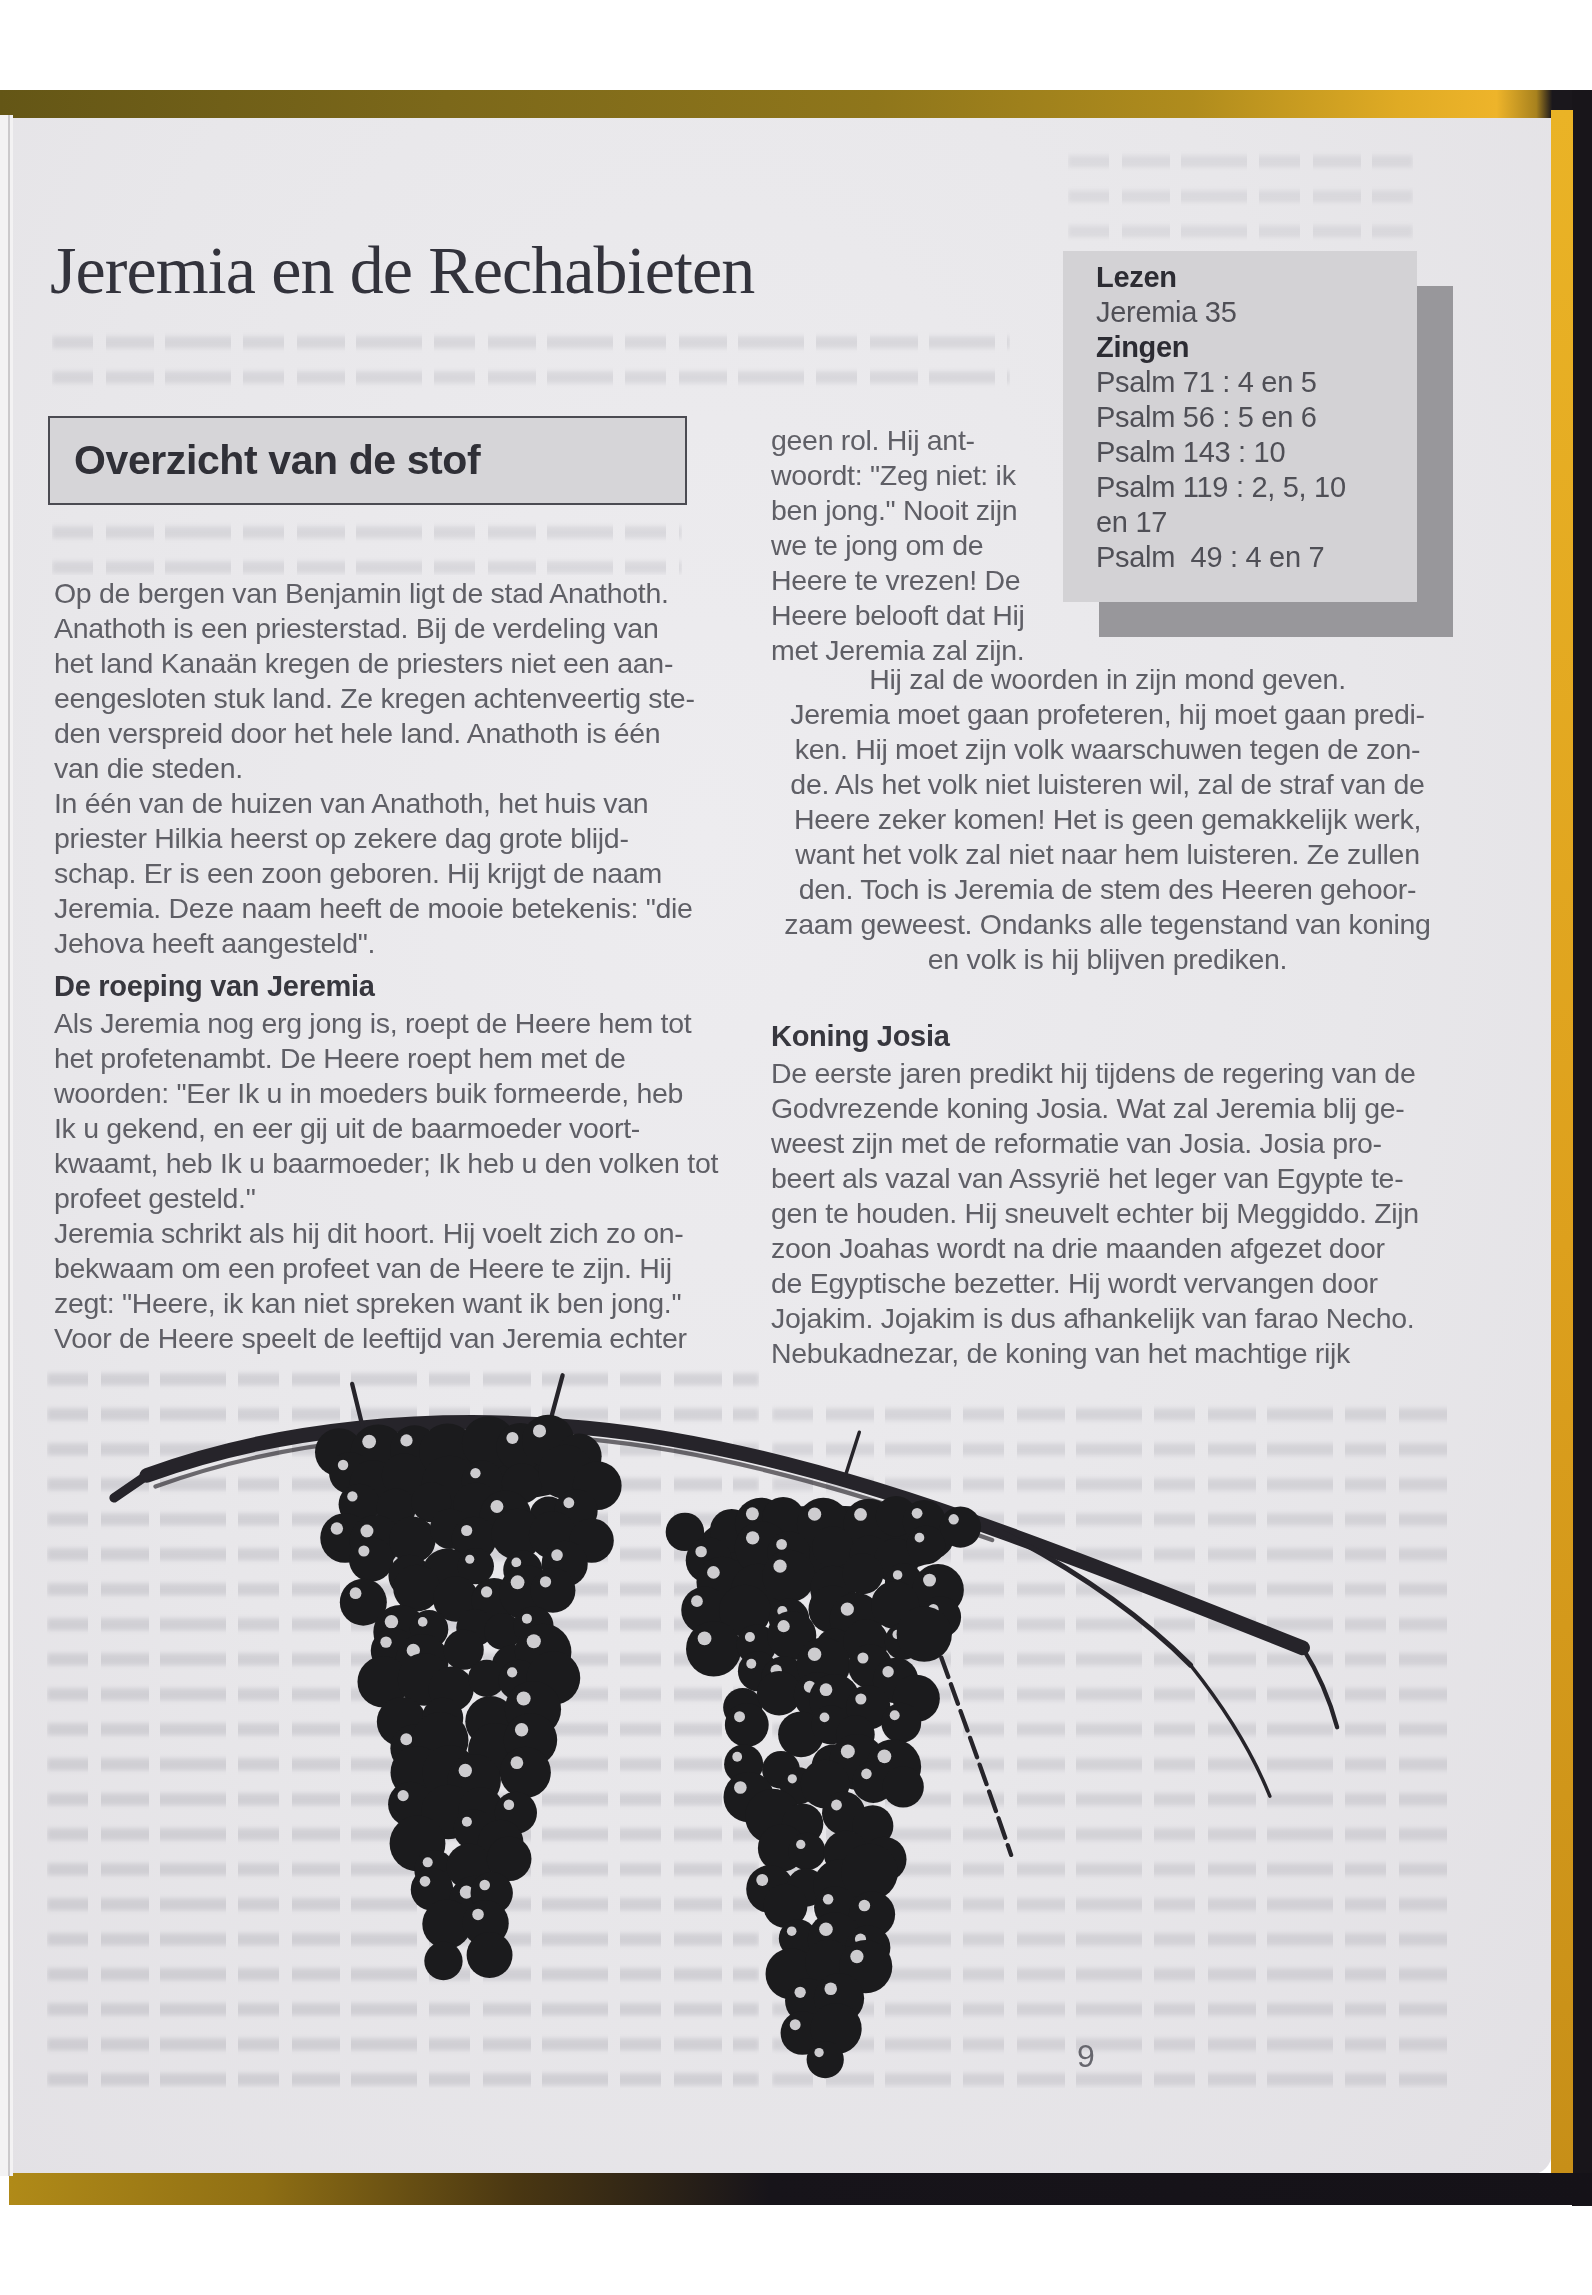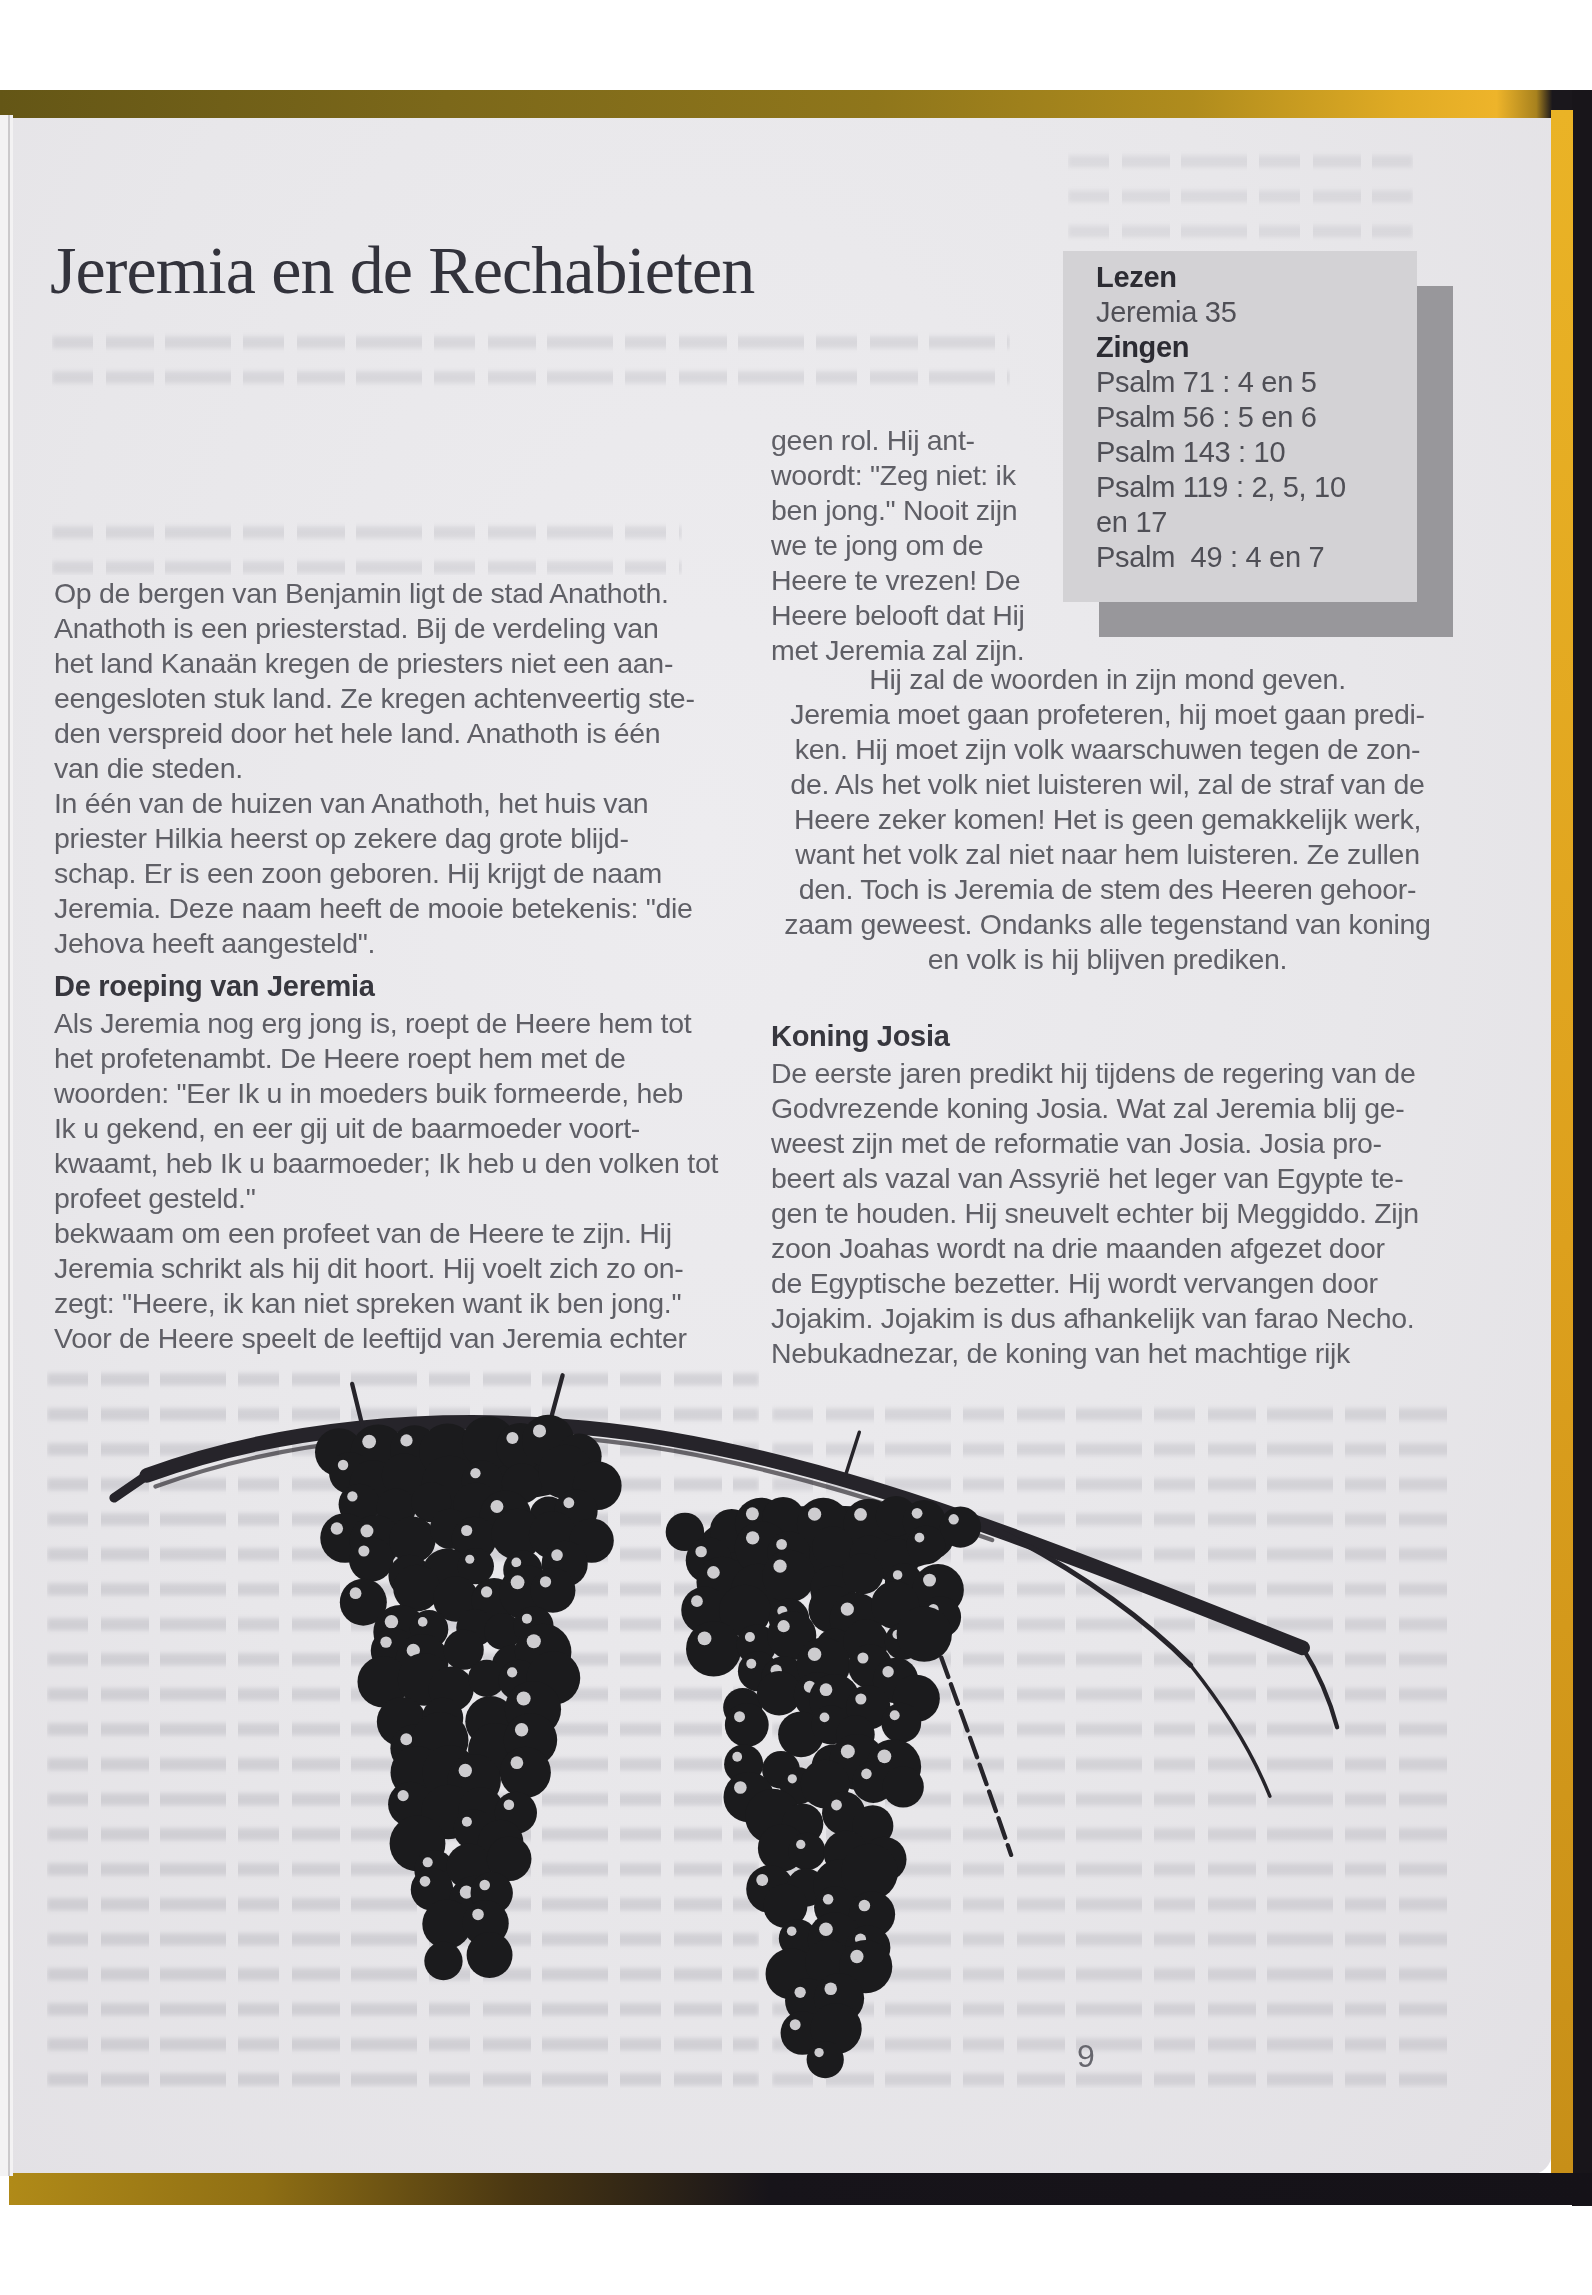--- a/index.html
+++ b/index.html
@@ -363,20 +363,23 @@
       <div class="tline">Jeremia 35</div>
       <div class="tline bold">Zingen</div>
       <div class="tline">Psalm 71 : 4 en 5</div>
       <div class="tline">Psalm 56 : 5 en 6</div>
       <div class="tline">Psalm 143 : 10</div>
       <div class="tline">Psalm 119 : 2, 5, 10</div>
       <div class="tline">en 17</div>
       <div class="tline">Psalm  49 : 4 en 7</div>
     </div>
 
+  <div class="ov-box">
+    <div class="hd">Overzicht van de stof</div>
+  </div>
 
   <div class="col" style="left:54px;top:576px;width:664px;">
       <div class="tline">Op de bergen van Benjamin ligt de stad Anathoth.</div>
       <div class="tline">Anathoth is een priesterstad. Bij de verdeling van</div>
       <div class="tline">het land Kanaän kregen de priesters niet een aan-</div>
       <div class="tline">eengesloten stuk land. Ze kregen achtenveertig ste-</div>
       <div class="tline">den verspreid door het hele land. Anathoth is één</div>
       <div class="tline">van die steden.</div>
       <div class="tline">In één van de huizen van Anathoth, het huis van</div>
       <div class="tline">priester Hilkia heerst op zekere dag grote blijd-</div>
@@ -385,22 +388,22 @@
       <div class="tline">Jehova heeft aangesteld".</div>
     </div>
   <div class="sec-hd" style="left:54px;top:970px;">De roeping van Jeremia</div>
   <div class="col" style="left:54px;top:1006px;width:664px;">
       <div class="tline">Als Jeremia nog erg jong is, roept de Heere hem tot</div>
       <div class="tline">het profetenambt. De Heere roept hem met de</div>
       <div class="tline">woorden: "Eer Ik u in moeders buik formeerde, heb</div>
       <div class="tline">Ik u gekend, en eer gij uit de baarmoeder voort-</div>
       <div class="tline">kwaamt, heb Ik u baarmoeder; Ik heb u den volken tot</div>
       <div class="tline">profeet gesteld."</div>
+      <div class="tline">Jeremia schrikt als hij dit hoort. Hij voelt zich zo on-</div>
       <div class="tline">bekwaam om een profeet van de Heere te zijn. Hij</div>
-      <div class="tline">Jeremia schrikt als hij dit hoort. Hij voelt zich zo on-</div>
       <div class="tline">zegt: "Heere, ik kan niet spreken want ik ben jong."</div>
       <div class="tline">Voor de Heere speelt de leeftijd van Jeremia echter</div>
     </div>
 
   <div class="col" style="left:771px;top:423px;width:289px;">
       <div class="tline">geen rol. Hij ant-</div>
       <div class="tline">woordt: "Zeg niet: ik</div>
       <div class="tline">ben jong." Nooit zijn</div>
       <div class="tline">we te jong om de</div>
       <div class="tline">Heere te vrezen! De</div>

